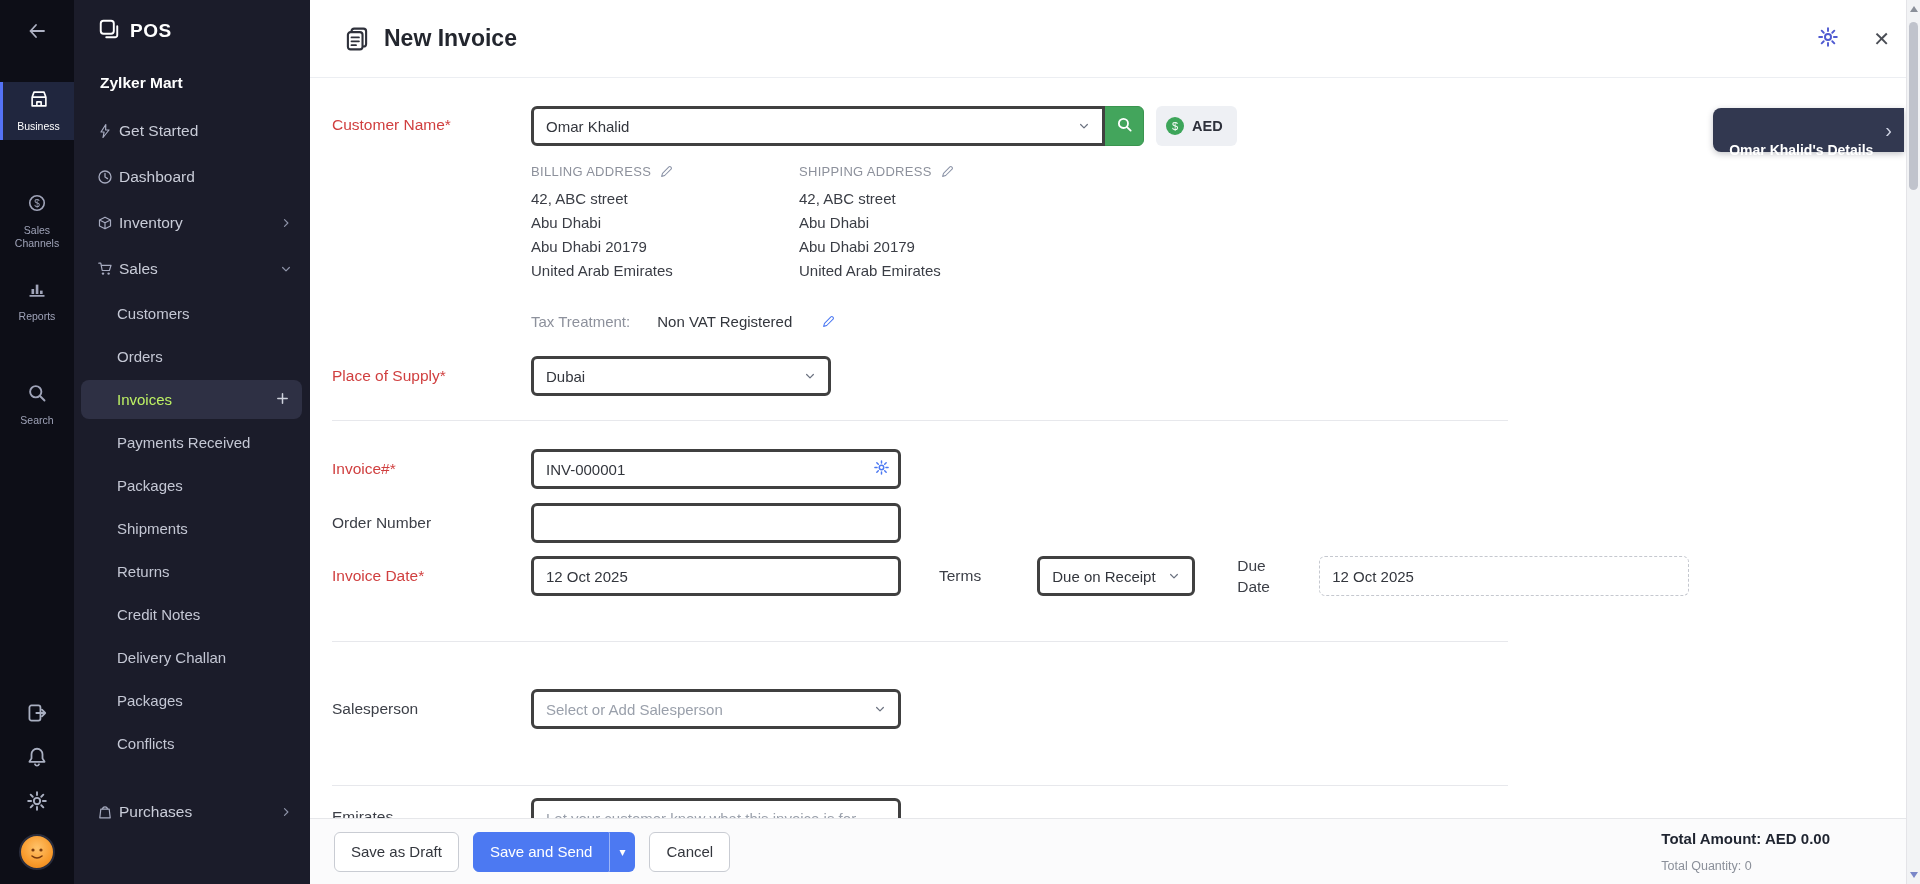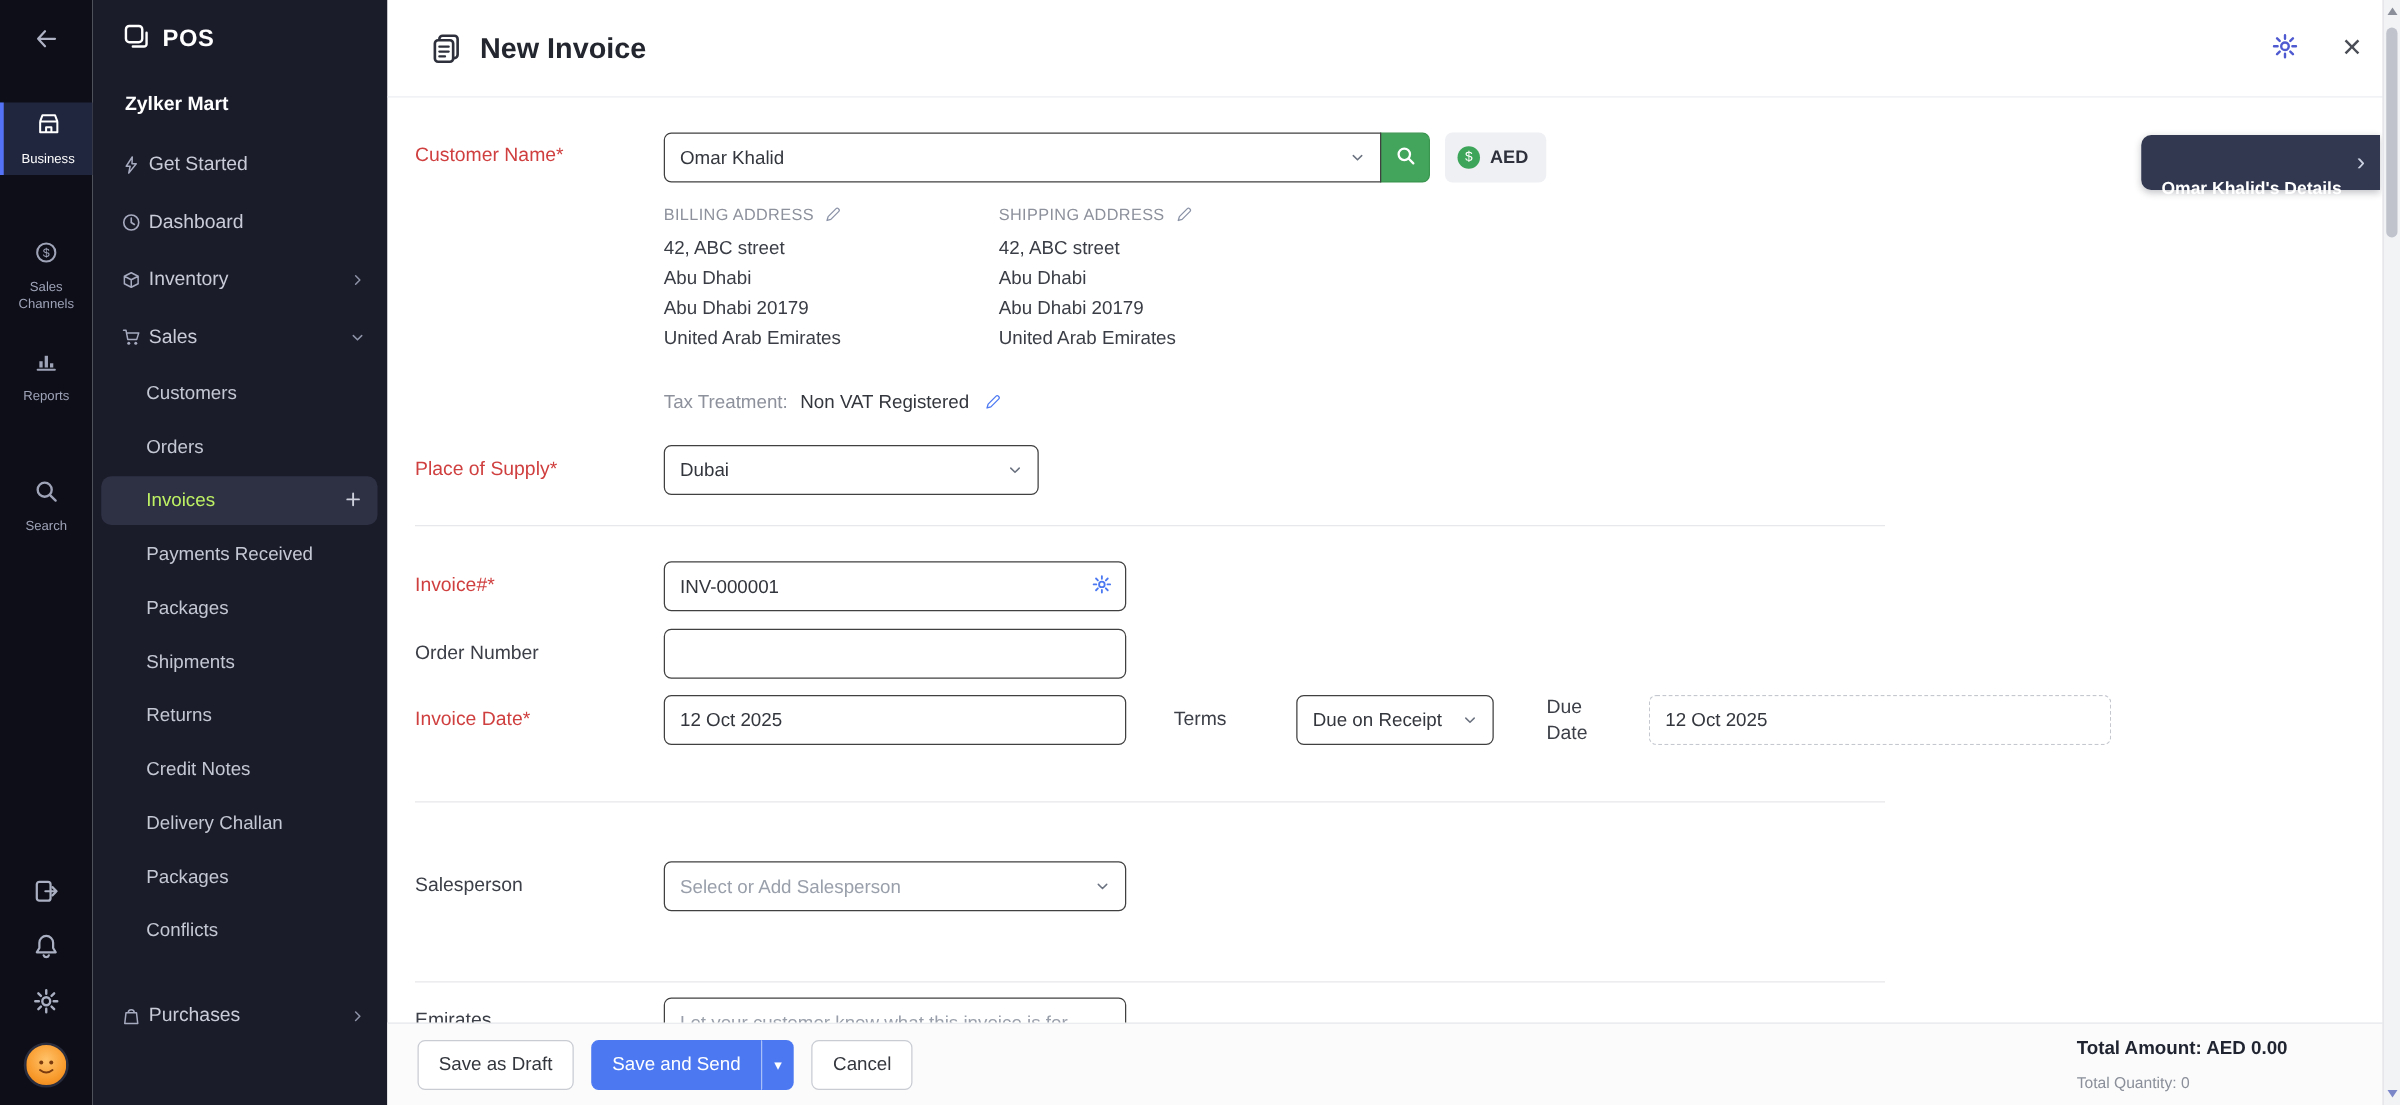--- a/index.html
+++ b/index.html
@@ -55,21 +55,21 @@
   .page-title { font-size:23px; font-weight:600; color:#23262e; }
   .header-actions { margin-left:auto; display:flex; align-items:center; gap:34px; }
   .hdr-gear { color:#4f5ad1; background:none; border:none; cursor:pointer; display:flex; }
   .hdr-close { color:#4a4d55; background:none; border:none; cursor:pointer; font-size:20px; line-height:1; }
 
   .content { height:740px; overflow:hidden; padding-left:22px; position:relative; }
   .row { display:flex; align-items:center; }
   .flabel { width:199px; font-size:15.5px; color:#3c3f47; flex-shrink:0; }
   .flabel.req { color:#d03f3f; }
 
-  .input, .select { height:40px; border:1px solid #404040; border-radius:6px; background:#fff;
+  .input, .select { height:40px; border:3px solid #404040; border-radius:6px; background:#fff;
                     font-size:15px; color:#33363d; padding:0 12px; display:flex; align-items:center;
                     position:relative; }
   input.input { font-family:"Liberation Sans", sans-serif; width:370px; }
   input.input::placeholder { color:#9aa0ab; }
   .select { cursor:pointer; }
   .select .chev { position:absolute; right:12px; color:#6b7280; display:flex; }
 
   .row-customer { margin-top:28px; align-items:flex-start; }
   .customer-group { display:flex; align-items:center; }
   .cust-select { width:574px; border-radius:6px 0 0 6px; }
@@ -81,21 +81,21 @@
   .currency-dot { width:18px; height:18px; border-radius:50%; background:#3da55a; color:#fff;
                   font-size:11px; display:flex; align-items:center; justify-content:center; }
   .currency-code { font-size:14.5px; color:#2e313b; font-weight:600; }
 
   .row-addresses { margin-top:18px; margin-left:199px; display:flex; }
   .addr-col { width:268px; }
   .addr-title { font-size:13px; color:#8d919c; letter-spacing:.3px; display:flex; align-items:center; gap:8px; }
   .addr-lines { margin-top:8px; font-size:15px; color:#3a3d45; line-height:24px; }
   .edit-pencil { color:#8b93a7; cursor:pointer; display:flex; }
 
-  .row-tax { margin-top:30px; margin-left:199px; display:flex; align-items:center; gap:6px; font-size:15px; }
+  .row-tax { margin-top:30px; margin-left:199px; display:flex; align-items:center; gap:23px; font-size:15px; }
   .tax-label { color:#8d919c; }
   .tax-value { color:#33363d; margin-left:4px; }
   .tax-edit { color:#4c79f2; margin-left:6px; }
 
   .row-pos { margin-top:26px; }
   .pos-select { width:300px; }
 
   .divider { height:1px; background:#e7e8ec; width:1176px; }
   .div1 { margin-top:24px; } .div2 { margin-top:44px; } .div3 { margin-top:56px; }
 

